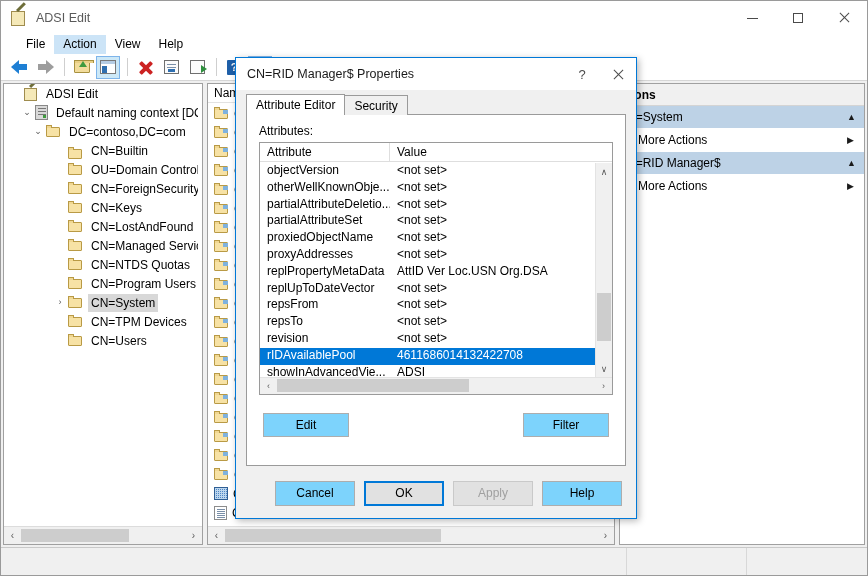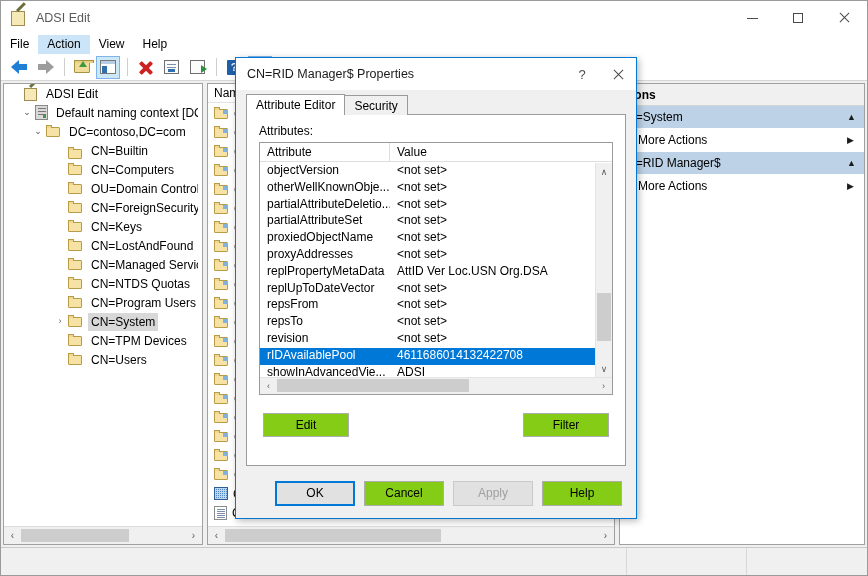--- a/index.html
+++ b/index.html
@@ -67,21 +67,21 @@
   }
   .wc .cl:before { transform: rotate(45deg); }
   .wc .cl:after { transform: rotate(-45deg); }
 
   
   .menubar {
     position: absolute; left: 0; top: 34px;
     width: 866px; height: 19px;
     background: #ffffff;
     display: flex; align-items: center;
-    padding-left: 0;
+    padding-left: 16px;
     border-bottom: 1px solid #ffffff;
   }
   .menu-item {
     padding: 2px 9px; font-size: 12px; color: #000;
     line-height: 15px;
   }
   .menu-item.active { background: #cce4f7; }
 
   
   .toolbar {
@@ -510,21 +510,21 @@
     color: #5a5a5a; font-size: 9px;
   }
   .lv-hscroll .track { flex: 1; position: relative; height: 16px; }
   .lv-hscroll .thumb {
     position: absolute; left: 0; top: 1px;
     width: 192px; height: 13px; background: #cdcdcd;
   }
 
   .btn {
     height: 23px; min-width: 75px;
-    background: #84cc16; border: 1px solid #adadad;
+    background: #7dd3fc; border: 1px solid #adadad;
     font-size: 12px; color: #000;
     display: inline-flex; align-items: center; justify-content: center;
     font-family: "Liberation Sans", sans-serif;
   }
   .btn.default { border: 2px solid #0078d7; background: #e1e1e1; }
   .btn.disabled { color: #a0a0a0; background: #e1e1e1; border-color: #c9c9c9; }
 
   .btn-edit {
     position: absolute; left: 16px; bottom: 28px;
     width: 86px; height: 24px;
@@ -659,28 +659,20 @@
               <div class="t"></div>
             </div>
             <div class="lbl">CN=Builtin</div>
           </div>
           <div class="tree-row" style="padding-left: 48px;">
             <div class="chev"></div>
             <div class="icon-fold">
               <div class="b"></div>
               <div class="t"></div>
             </div>
-            <div class="lbl">CN=Computers</div>
-          </div>
-          <div class="tree-row" style="padding-left: 48px;">
-            <div class="chev"></div>
-            <div class="icon-fold">
-              <div class="b"></div>
-              <div class="t"></div>
-            </div>
             <div class="lbl">OU=Domain Control</div>
           </div>
           <div class="tree-row" style="padding-left: 48px;">
             <div class="chev"></div>
             <div class="icon-fold">
               <div class="b"></div>
               <div class="t"></div>
             </div>
             <div class="lbl">CN=ForeignSecurityF</div>
           </div>
@@ -1061,21 +1053,21 @@
             </div>
             <div class="b">›</div>
           </div>
         </div>
 
         <div class="btn btn-edit">Edit</div>
         <div class="btn btn-filter">Filter</div>
       </div>
 
       <div class="dlg-footer">
+        <div class="btn">Cancel</div>
         <div class="btn default">OK</div>
-        <div class="btn">Cancel</div>
         <div class="btn disabled">Apply</div>
         <div class="btn">Help</div>
       </div>
     </div>
   </div>
 
 </div>
 
 </body></html>

